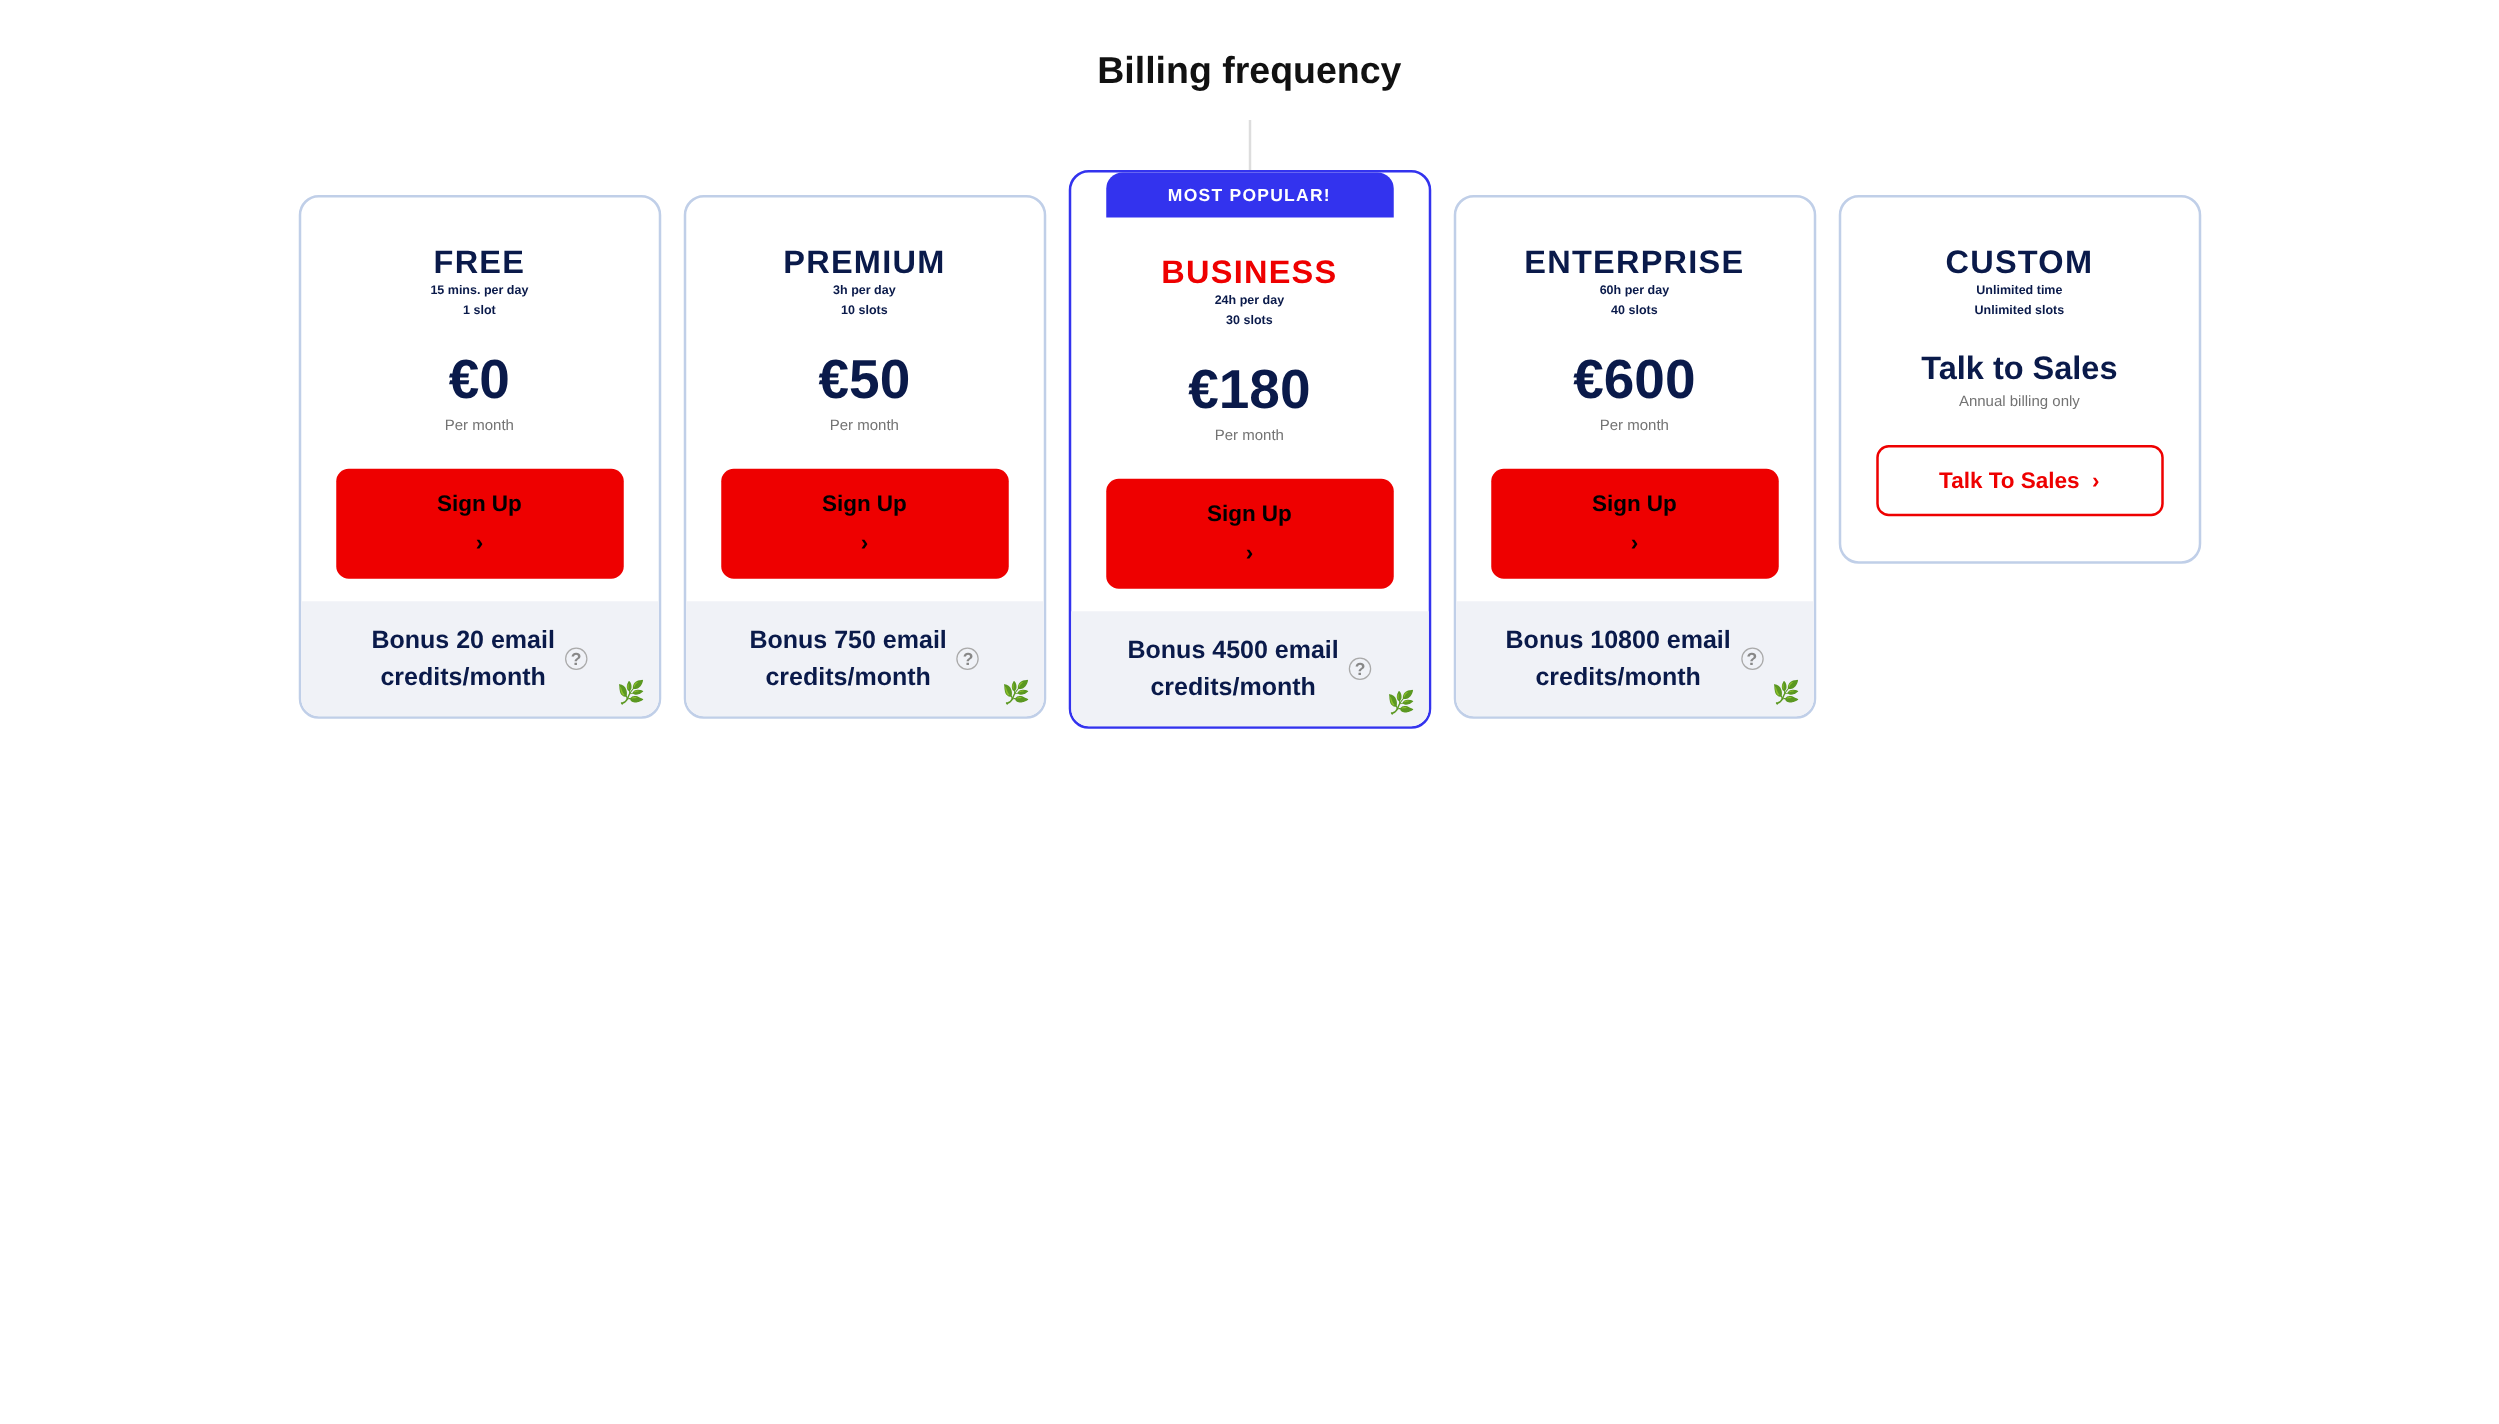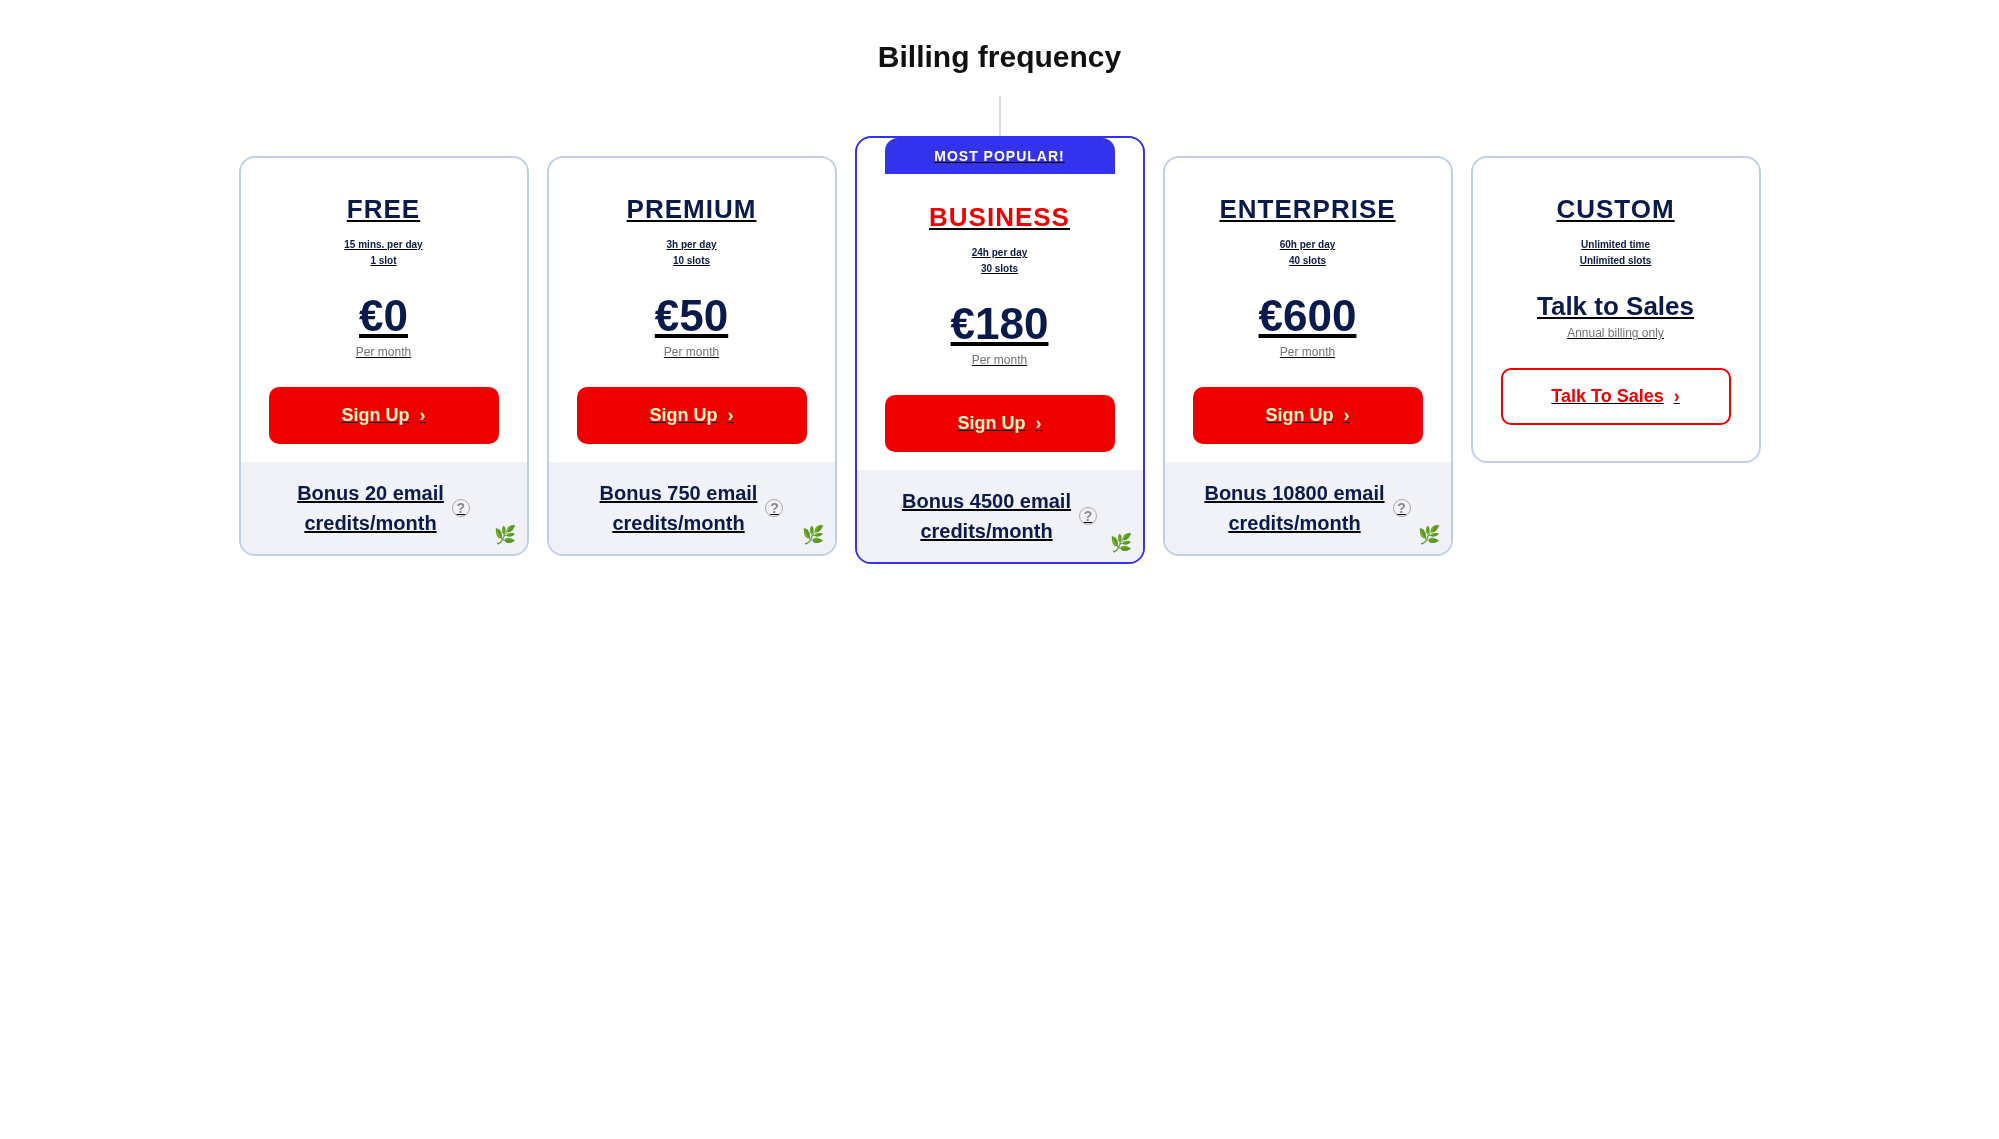--- a/index.html
+++ b/index.html
@@ -68,21 +68,20 @@
       border: 2px solid #c0cfe8;
       border-radius: 16px;
       width: 290px;
       min-width: 260px;
       display: flex;
       flex-direction: column;
       align-items: center;
       padding: 36px 28px 0 28px;
       position: relative;
       overflow: visible;
-      text-decoration: underline;
     }
 
     .plan-card.popular {
       border: 2px solid #3333ee;
       padding-top: 0;
       overflow: visible;
       margin-top: -20px;
     }
 
     .popular-banner {
@@ -97,21 +96,20 @@
       border-radius: 13px 13px 0 0;
       margin-bottom: 28px;
     }
 
     .plan-name {
       font-size: 26px;
       font-weight: 900;
       color: #0a1a4a;
       letter-spacing: 1px;
       text-transform: uppercase;
-      margin-bottom: 12px;
       text-align: center;
     }
 
     .plan-name.business {
       color: #e00;
     }
 
     .plan-desc {
       font-size: 10px;
       font-weight: 600;
@@ -139,32 +137,33 @@
     .plan-period {
       font-size: 12px;
       color: #737373;
       margin-bottom: 28px;
       text-align: center;
     }
 
     .signup-btn {
       width: 100%;
       background: #e00;
-      color: #fef9c3;
+      color: #000000;
       border: none;
       border-radius: 10px;
       padding: 18px 0;
       font-size: 18px;
       font-weight: 700;
       cursor: pointer;
       display: flex;
       align-items: center;
       justify-content: center;
       gap: 10px;
       margin-bottom: 0;
+      flex-direction: column;
     }
 
     .signup-btn .chevron {
       font-size: 18px;
       font-weight: 900;
     }
 
     .talk-btn {
       width: 100%;
       background: #fff;

